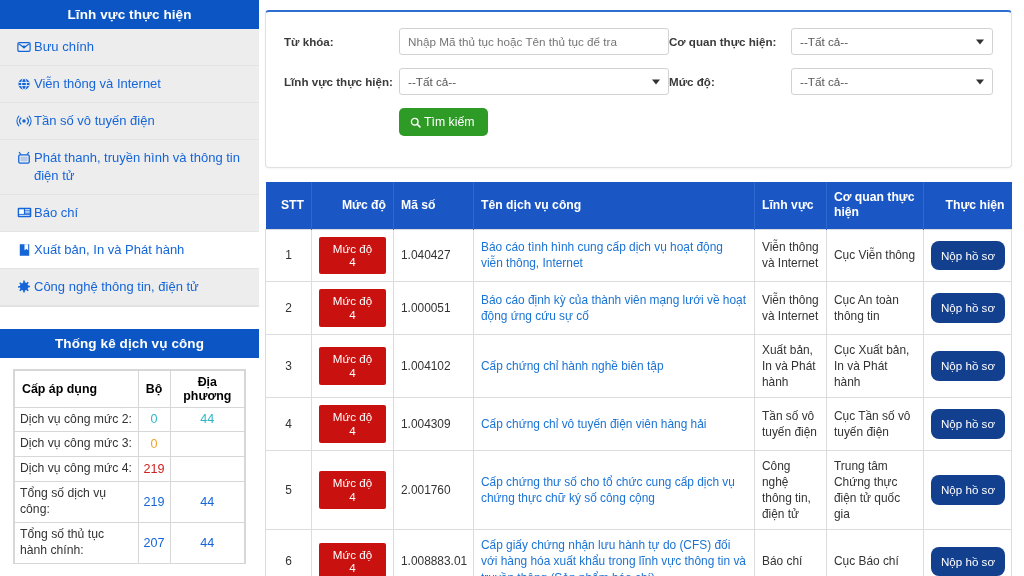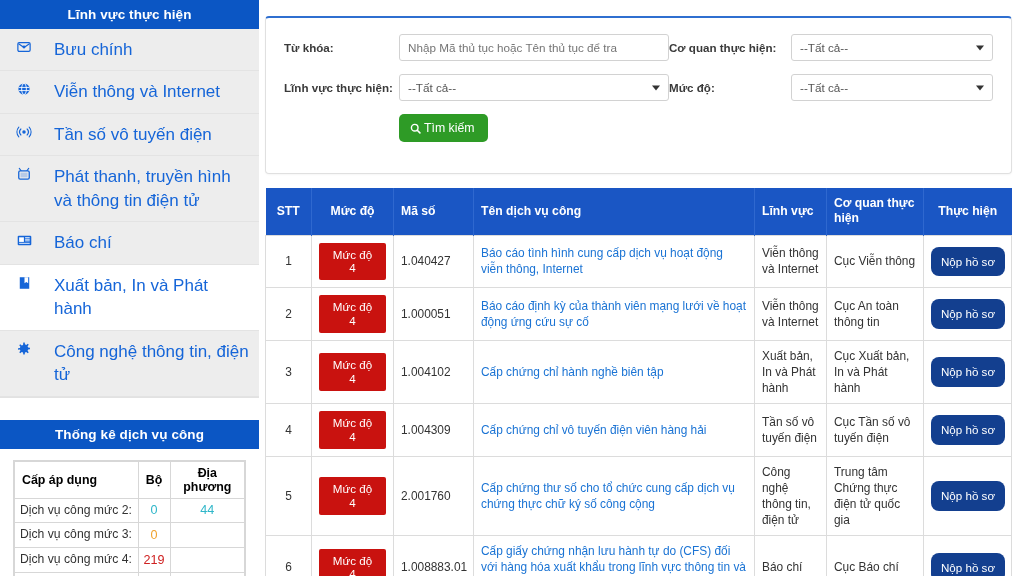--- a/index.html
+++ b/index.html
@@ -23,26 +23,26 @@
     font-weight: bold;
     font-size: 13.5px;
     text-align: center;
     padding: 7px 6px;
     letter-spacing: .1px;
   }
   .menu-wrap { border-bottom: 1px solid #e2e2e2; }
   .menu-item {
     display: flex;
     align-items: flex-start;
-    gap: 22px;
+    gap: 2px;
     padding: 9px 10px 9px 16px;
     background: #ededed;
     border-bottom: 1px solid #e3e3e3;
     color: #1565d8;
-    font-size: 17px;
+    font-size: 13px;
     line-height: 1.38;
     cursor: pointer;
   }
   .menu-item.alt { background: #ffffff; }
   .menu-item .ico {
     flex: 0 0 16px;
     width: 16px; height: 16px;
     display: inline-flex; align-items: center; justify-content: center;
     color: #1565d8;
     margin-top: 1px;
@@ -78,21 +78,21 @@
 
   
   #main { flex: 1 1 auto; padding: 0 12px 0 6px; }
 
   .search-card {
     background: #ffffff;
     border: 1px solid #e0e0e0;
     border-top: 2px solid #2f6fd0;
     border-radius: 4px;
     box-shadow: 0 1px 2px rgba(0,0,0,.04);
-    margin-top: 16px;
+    margin-top: 10px;
     padding: 16px 18px 18px 18px;
     height: 158px;
   }
   .form-row { display: flex; align-items: center; margin-bottom: 13px; }
   .fg { display: flex; align-items: center; }
   .fg.left { flex: 0 0 385px; }
   .fg.right { flex: 1 1 auto; }
   .f-label {
     font-size: 11.6px;
     font-weight: bold;
@@ -150,21 +150,21 @@
     background: #1a56c4;
     color: #ffffff;
     font-weight: bold;
     font-size: 12.2px;
     text-align: left;
     padding: 8px 7px;
     border-right: 1px solid #2f68cf;
     line-height: 1.25;
     vertical-align: middle;
   }
-  table.results thead th.c { text-align: center; }
+  table.results thead th.c { text-align: right; }
   table.results thead th:last-child { border-right: none; }
   table.results tbody td {
     border: 1px solid #dcdcdc;
     padding: 7px 7px;
     vertical-align: middle;
     line-height: 1.35;
     color: #333;
   }
   td.stt { text-align: center; }
   td.lvl { text-align: center; padding: 6px 5px; }

